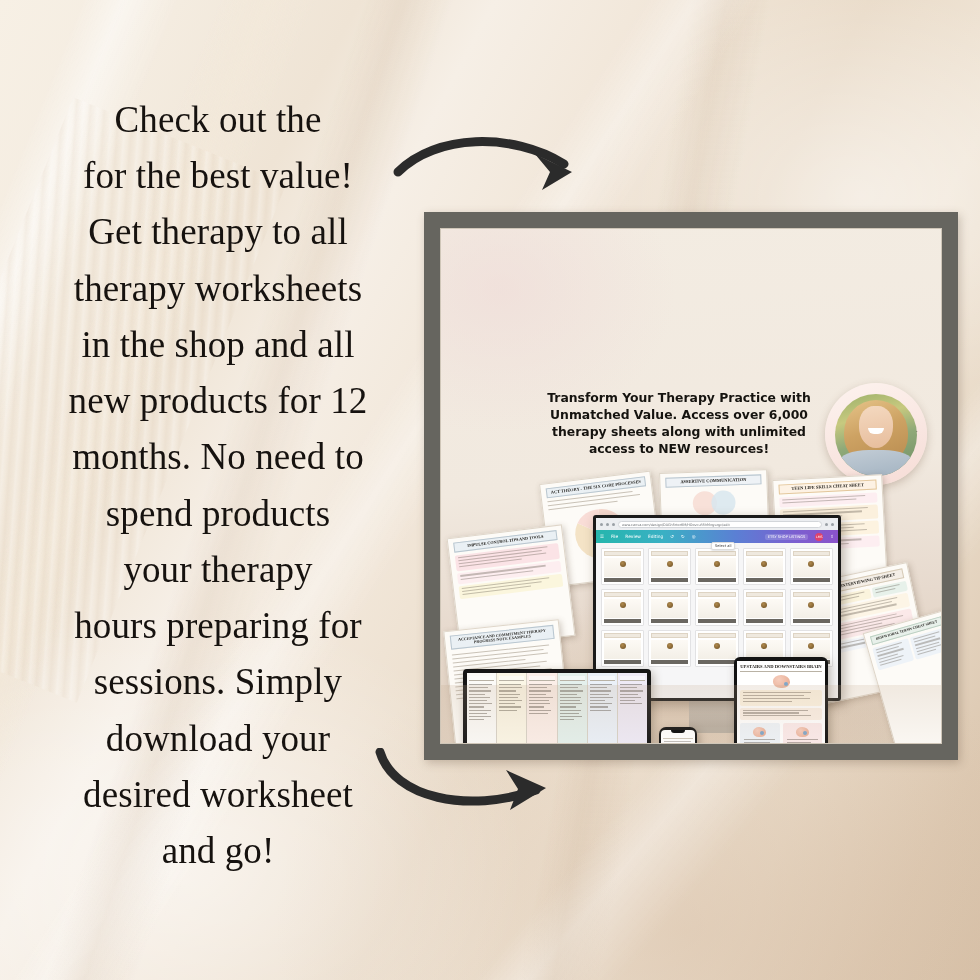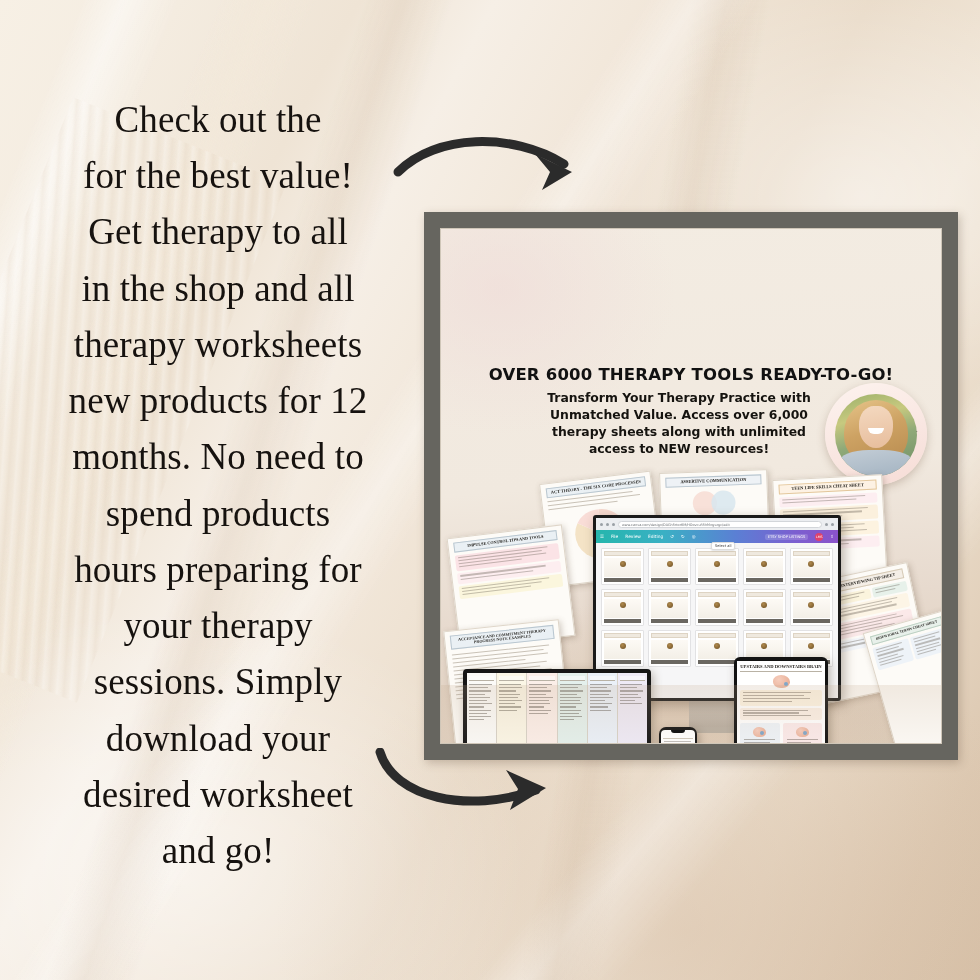--- a/index.html
+++ b/index.html
@@ -294,48 +294,47 @@
 
 <div id="bg">
   <div id="bg-streaks"></div>
   <div id="bg-vein"></div>
 </div>
 
 <div id="copy">
   <span class="ln">Check out the</span>
   <span class="ln">for the best value!</span>
   <span class="ln">Get therapy to all</span>
+  <span class="ln">therapy worksheets</span>
   <span class="ln">in the shop and all</span>
-  <span class="ln">therapy worksheets</span>
   <span class="ln">new products for 12</span>
   <span class="ln">months. No need to</span>
   <span class="ln">spend products</span>
+  <span class="ln">your therapy</span>
   <span class="ln">hours preparing for</span>
-  <span class="ln">your therapy</span>
   <span class="ln">sessions. Simply</span>
   <span class="ln">download your</span>
   <span class="ln">desired worksheet</span>
   <span class="ln">and go!</span>
 </div>
 
 <svg id="arrow-top" class="arrow" width="210" height="78" viewBox="0 0 210 78">
   <path d="M6 44 C 44 6, 120 4, 172 36" fill="none" stroke="#2b2b2b" stroke-width="9" stroke-linecap="round"></path>
   <path d="M143 26 L180 44 L150 62 L158 44 Z" fill="#2b2b2b"></path>
 </svg>
 
 <svg id="arrow-bottom" class="arrow" width="210" height="76" viewBox="0 0 210 76">
   <path d="M12 4 C 26 50, 100 66, 168 42" fill="none" stroke="#2b2b2b" stroke-width="9" stroke-linecap="round"></path>
   <path d="M138 22 L178 40 L142 62 L150 41 Z" fill="#2b2b2b"></path>
 </svg>
 
 <div id="card">
   <div id="card-inner">
 
 
-    <div id="kicker">OVER 6000 THERAPY TOOLS READY-TO-GO!</div>
     <div id="blurb">Transform Your Therapy Practice with Unmatched Value. Access over 6,000 therapy sheets along with unlimited access to NEW resources!</div>
 
     <div id="badge">
       <svg id="badge-text" viewBox="0 0 102 102">
         <defs>
             <path id="ringpath" d="M 14,56 A 38,38 0 0 1 88,52" fill="none"></path>
           </defs>
         <text font-size="7.4" fill="#2a2520" font-family="Liberation Serif, serif">
           <textPath href="#ringpath" startOffset="4%">Created by a Licensed Clinical Social Worker</textPath>
         </text>

